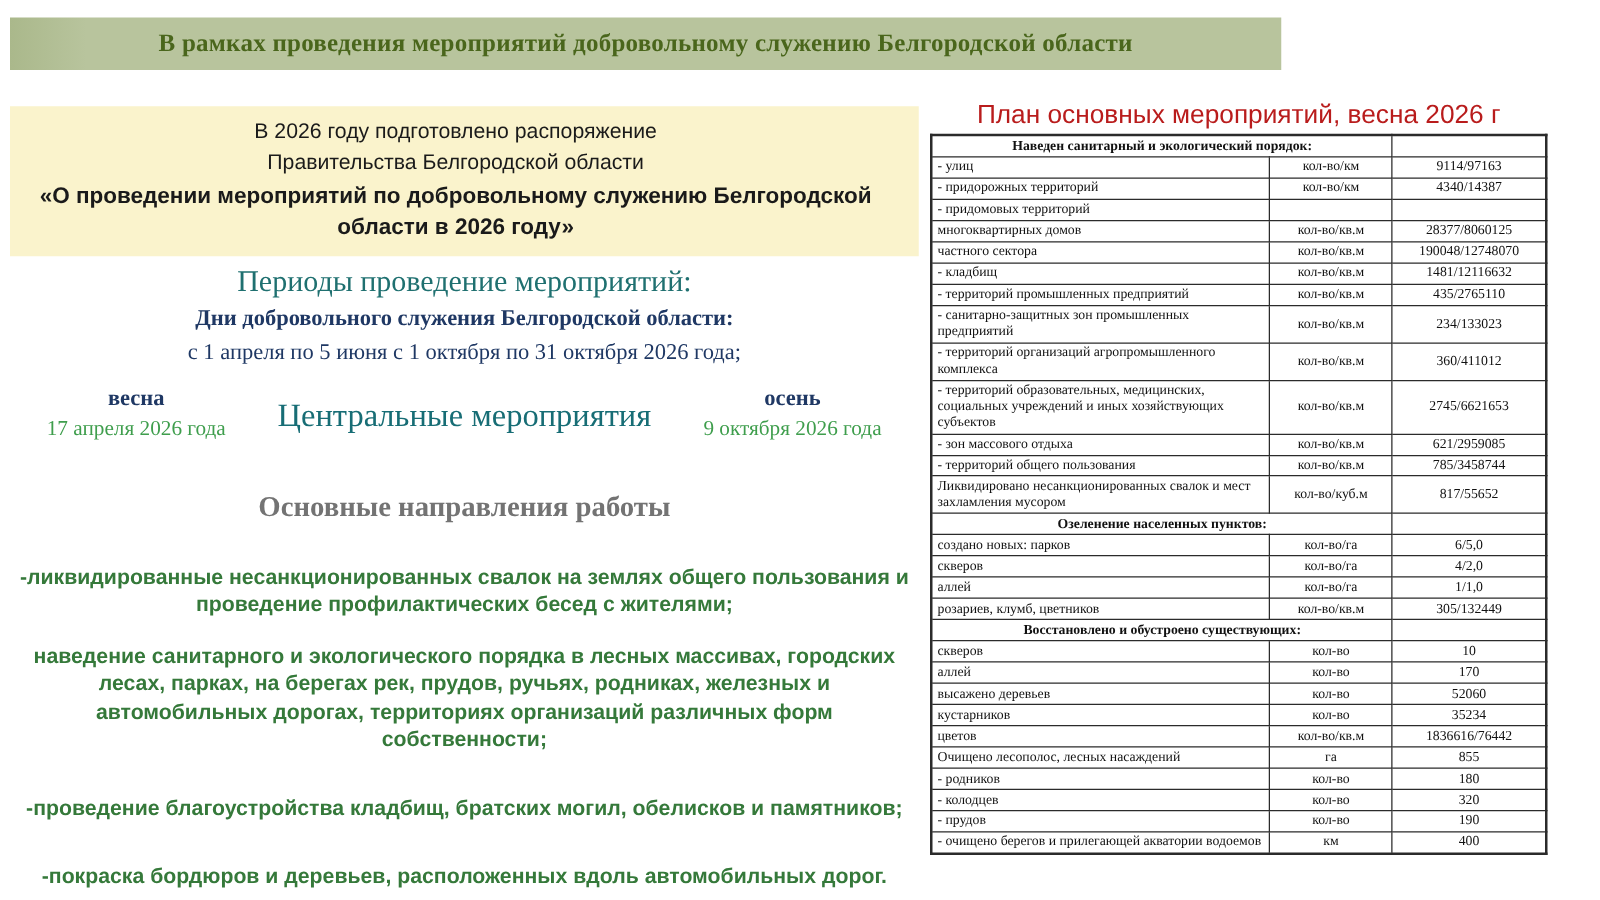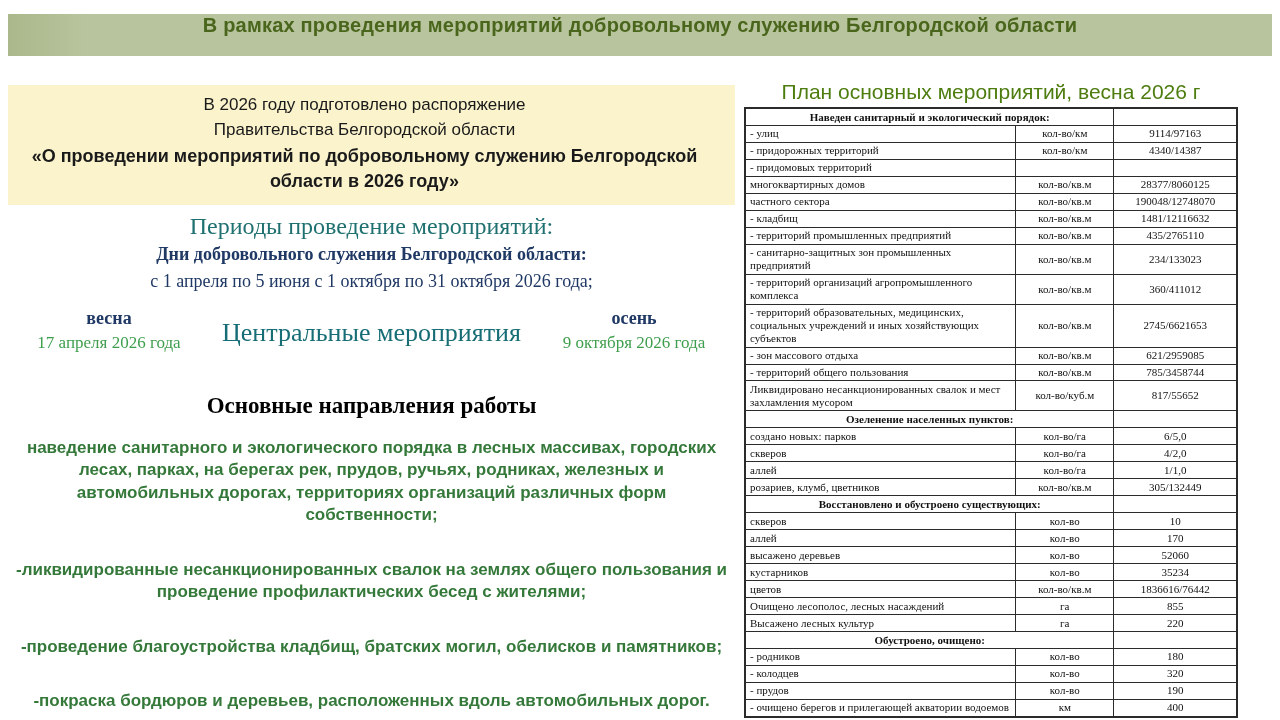--- a/index.html
+++ b/index.html
@@ -3,23 +3,23 @@
 <meta charset="utf-8">
 <style>
   html,body{margin:0;padding:0;}
   body{
     width:1280px;height:720px;position:relative;overflow:hidden;
     background:#ffffff;
     font-family:"Liberation Sans", sans-serif;
   }
   
   .banner{
-    position:absolute;left:8px;top:14px;width:1264px;height:42px;
+    position:absolute;left:8px;top:14px;width:1017px;height:42px;
     background:linear-gradient(90deg,#aab88b 0%,#b8c49d 6%,#b8c49d 100%);
-    display:flex;align-items:flex-start;justify-content:center;
+    display:flex;align-items:center;justify-content:center;font-family:Liberation Serif, serif;
   }
   .banner .txt{
     color:#4a661c;font-weight:bold;font-size:20px;letter-spacing:.2px;
   }
   
   .leftcol{
     position:absolute;left:8px;top:85px;width:727px;
     text-align:center;
   }
   .decree{
@@ -44,33 +44,33 @@
     padding:0 6px;
   }
   .season-block{width:190px;font-family:"Liberation Serif",serif;}
   .season-name{color:#1f3864;font-weight:bold;font-size:18px;}
   .season-date{color:#3f9e4d;font-size:17px;margin-top:4px;}
   .central-title{
     flex:1;color:#176d75;font-family:"Liberation Serif",serif;
     font-weight:normal;font-size:26px;padding-top:10px;
   }
   .directions-h{
-    margin-top:40px;color:#000000;font-family:"Liberation Serif",serif;
+    margin-top:40px;color:#737373;font-family:"Liberation Serif",serif;
     font-weight:bold;font-size:23px;
   }
   .gpar{
     color:#35793a;font-weight:bold;font-size:17px;line-height:1.32;
     margin-top:22px;padding:0 2px;
   }
   .gpar.first{margin-top:18px;}
   .gpar.sp{margin-top:32px;}
   
   .rightcol{position:absolute;left:744px;top:80px;width:494px;}
   .table-title{
-    text-align:center;color:#4d7c0f;font-size:21px;margin-bottom:3px;
+    text-align:center;color:#b91c1c;font-size:21px;margin-bottom:3px;
   }
   table.plan{
     border-collapse:collapse;width:100%;
     border:2px solid #2b2b2b;
   }
   table.plan td{
     border:1px solid #2b2b2b;
     padding:1.5px 4px;
     font-family:"Liberation Serif",serif;
     font-size:11px;line-height:1.18;color:#111;
@@ -109,22 +109,22 @@
     </div>
     <div class="central-title">Центральные мероприятия</div>
     <div class="season-block">
       <div class="season-name">осень</div>
       <div class="season-date">9 октября 2026 года</div>
     </div>
   </div>
 
   <div class="directions-h">Основные направления работы</div>
 
+  <div class="gpar sp">-ликвидированные несанкционированных свалок на землях общего пользования и проведение профилактических бесед с жителями;</div>
   <div class="gpar first">наведение санитарного и экологического порядка в лесных массивах, городских лесах, парках, на берегах рек, прудов, ручьях, родниках,  железных и автомобильных дорогах, территориях организаций различных форм собственности;</div>
-  <div class="gpar sp">-ликвидированные несанкционированных свалок на землях общего пользования и проведение профилактических бесед с жителями;</div>
   <div class="gpar sp">-проведение благоустройства кладбищ, братских могил, обелисков и памятников;</div>
   <div class="gpar sp">-покраска бордюров и деревьев, расположенных вдоль автомобильных дорог.</div>
 
 </div>
 
 <div class="rightcol">
   <div class="table-title">План основных мероприятий, весна 2026 г</div>
   <table class="plan">
     <tbody>
         <tr>
@@ -248,29 +248,20 @@
           <td class="lbl">цветов</td>
           <td class="unit">кол-во/кв.м</td>
           <td class="val">1836616/76442</td>
         </tr>
         <tr>
           <td class="lbl">Очищено лесополос, лесных насаждений</td>
           <td class="unit">га</td>
           <td class="val">855</td>
         </tr>
         <tr>
-          <td class="lbl">Высажено лесных культур</td>
-          <td class="unit">га</td>
-          <td class="val">220</td>
-        </tr>
-        <tr>
-          <td class="lbl hdr" colspan="2">Обустроено, очищено:</td>
-          <td class="val"></td>
-        </tr>
-        <tr>
           <td class="lbl">- родников</td>
           <td class="unit">кол-во</td>
           <td class="val">180</td>
         </tr>
         <tr>
           <td class="lbl">- колодцев</td>
           <td class="unit">кол-во</td>
           <td class="val">320</td>
         </tr>
         <tr>

